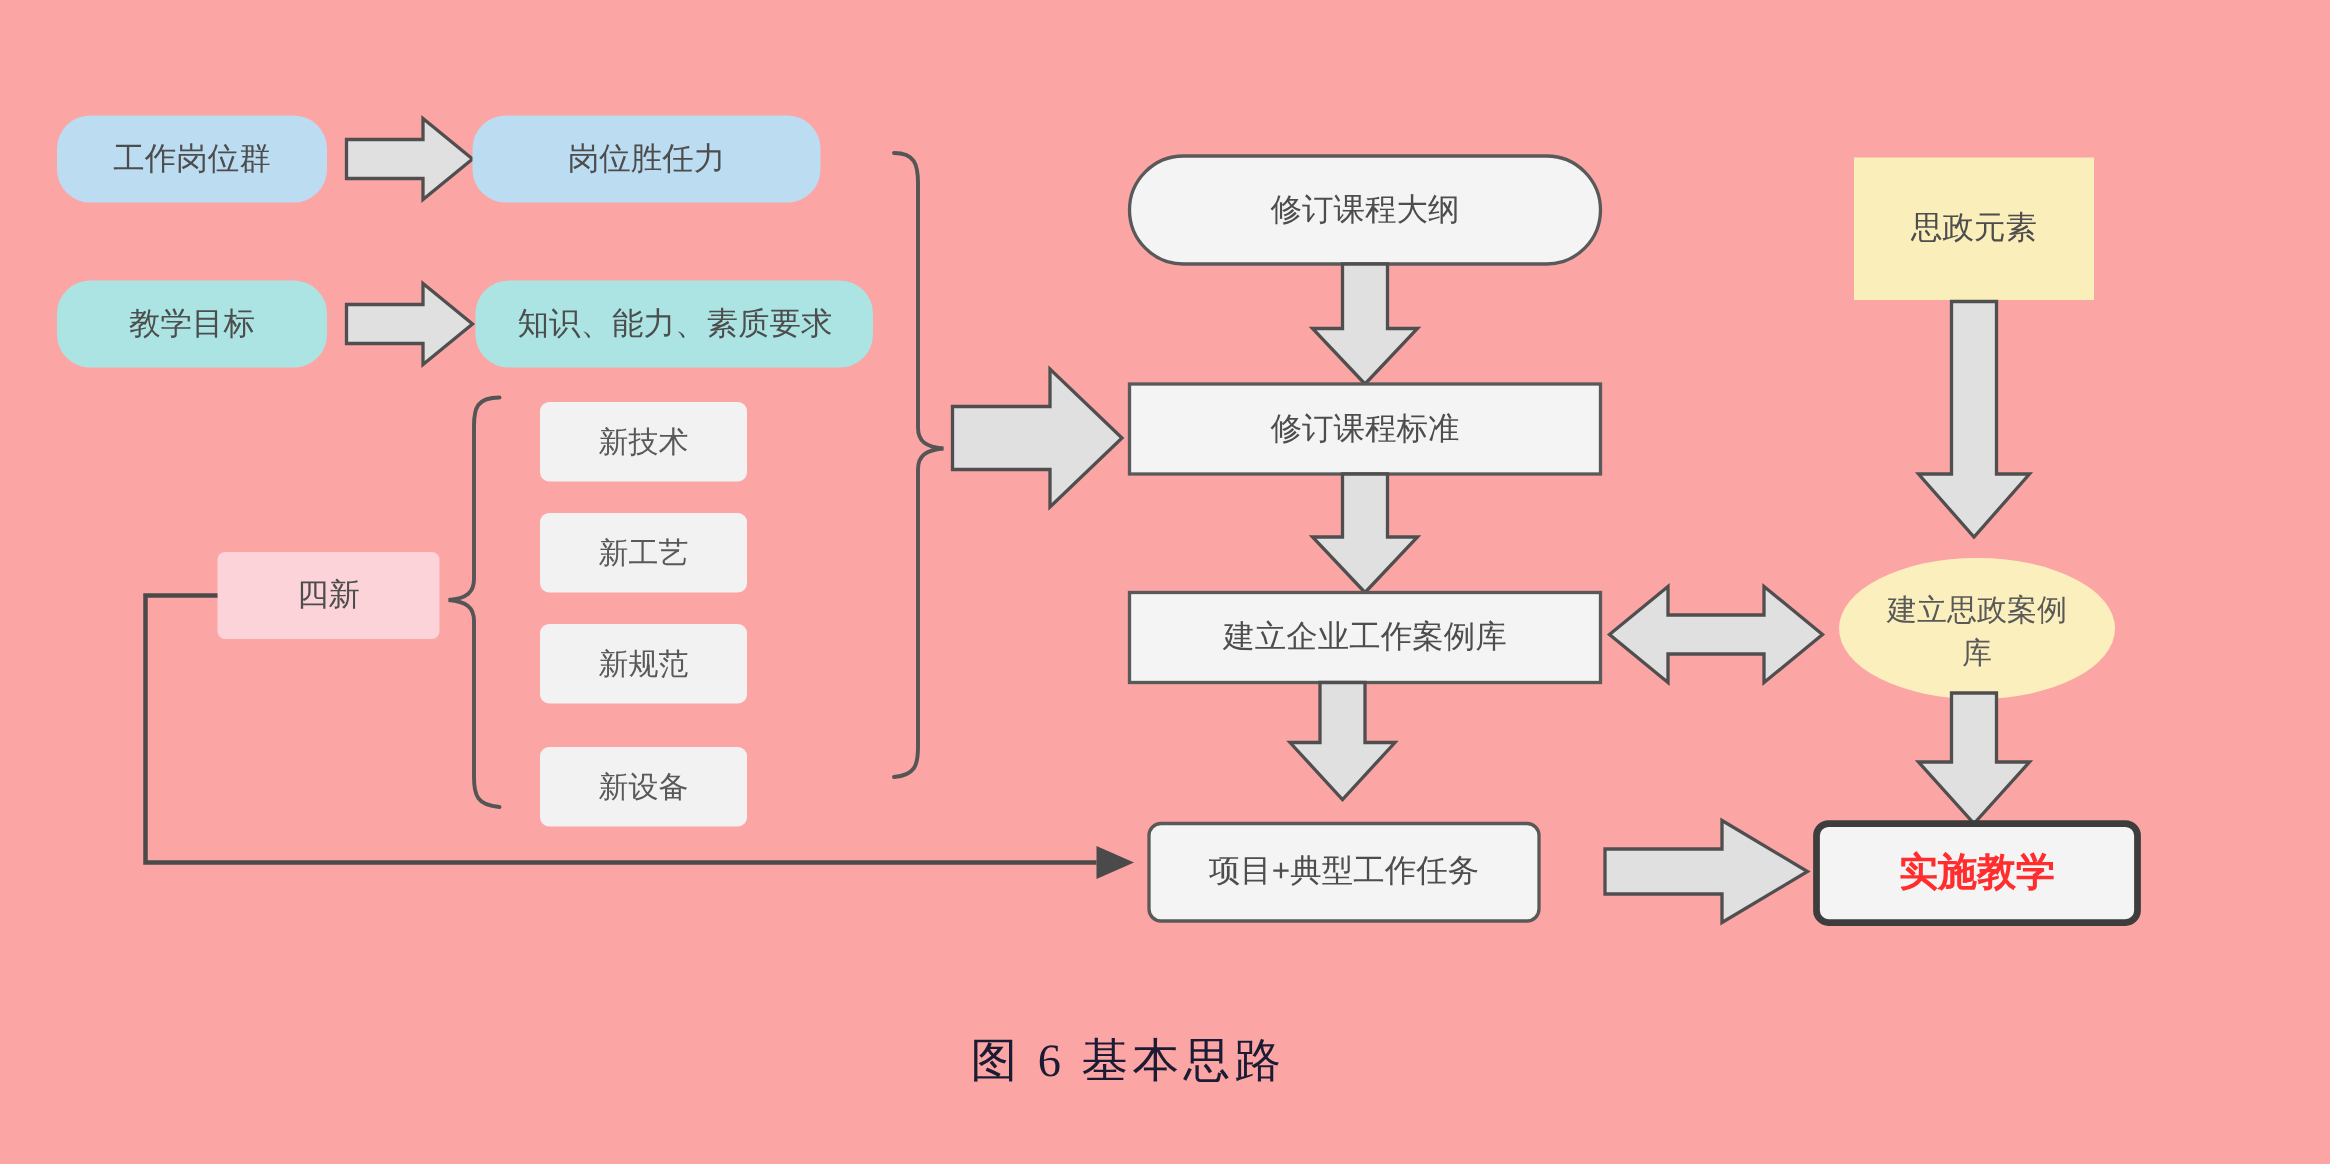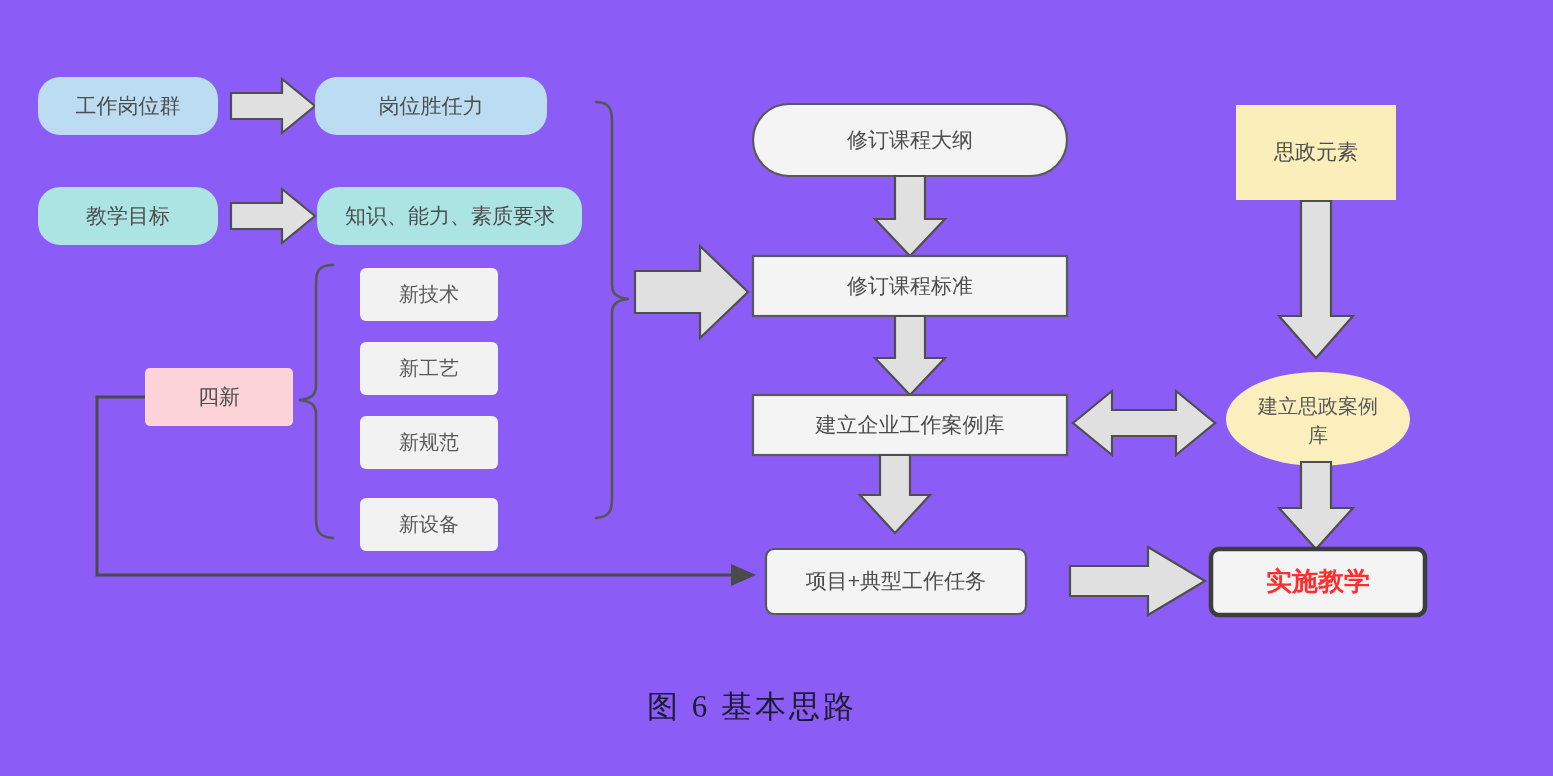--- a/index.html
+++ b/index.html
@@ -7,21 +7,21 @@
     padding: 0;
     background: #ffffff;
   }
   body {
     font-family: "Liberation Sans", "DejaVu Sans", sans-serif;
   }
   #page {
     position: relative;
     width: 1553px;
     height: 776px;
-    background: #8b5cf6;
+    background: #fca5a5;
     overflow: hidden;
   }
   #diagram-svg {
     position: absolute;
     left: 0;
     top: 0;
     width: 1553px;
     height: 776px;
   }
   .node-label {

